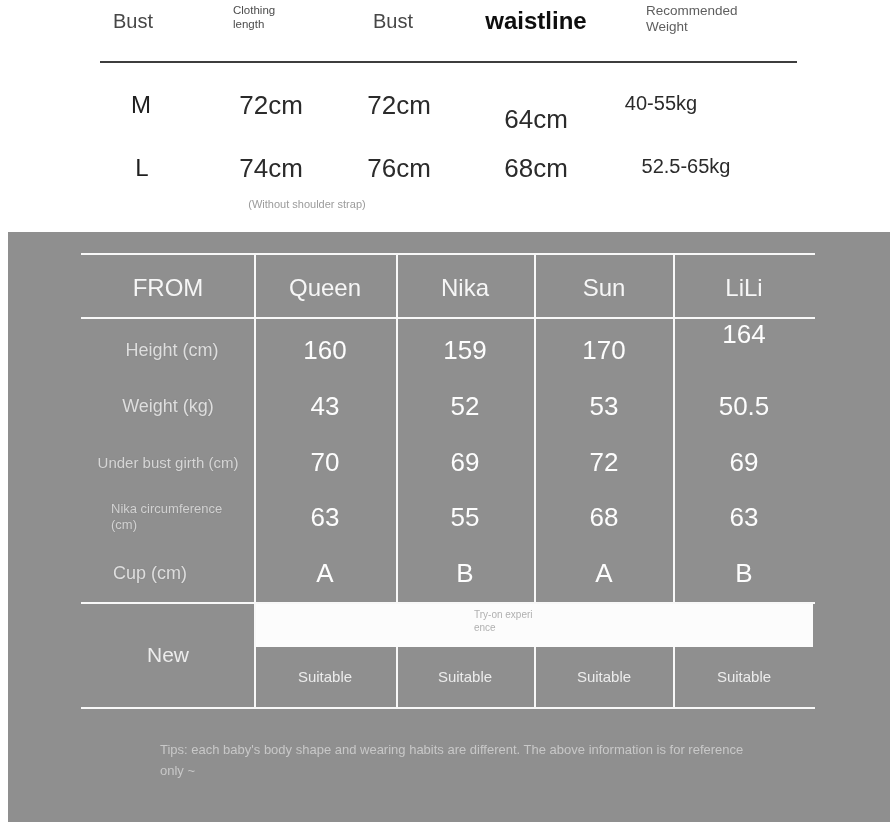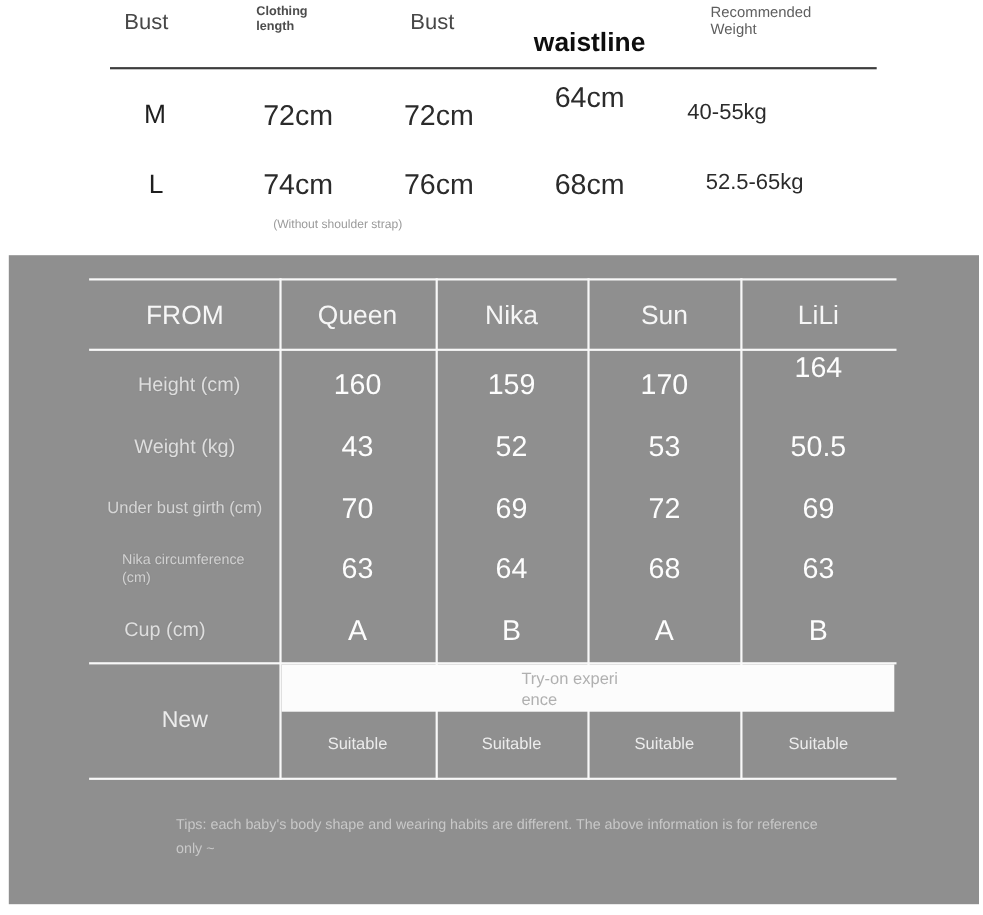--- a/index.html
+++ b/index.html
@@ -24,43 +24,43 @@
   
   .panel{left:8px;top:232px;width:882px;height:590px;background:#8f8f8f;}
   .gl-h{background:#f8f8f8;height:2px;left:73px;width:734px;}
   .gl-v{background:#f8f8f8;width:2px;top:21px;height:456px;}
   .g-head{color:#f6f6f6;font-size:24px;}
   .g-lbl{color:#dedede;font-size:18px;text-shadow:0 0 1px rgba(120,120,120,.7);}
   .g-lbl-sm{color:#d6d6d6;font-size:15px;text-shadow:0 0 1px rgba(120,120,120,.7);}
   .g-lbl-xs{color:#d2d2d2;font-size:13px;line-height:1.25;text-align:left;white-space:normal;transform:translate(-50%,-50%);text-shadow:0 0 1px rgba(120,120,120,.7);}
   .g-val{color:#fdfdfd;font-size:26px;}
   .banner{background:#fcfcfc;}
-  .banner-text{color:#b0b0b0;font-size:15px;line-height:1.25;filter:blur(0.5px);text-align:left;}
+  .banner-text{color:#b0b0b0;font-size:10px;line-height:1.25;filter:blur(0.5px);text-align:left;}
   .g-new{color:#ececec;font-size:21px;filter:blur(0.3px);}
   .g-suit{color:#ececec;font-size:15px;filter:blur(0.4px);}
   .g-tips{color:#c8c8c8;font-size:13px;line-height:1.6;filter:blur(0.3px);}
 </style>
 </head>
 <body>
 
 <div>
 
   <section>
     <div class="abs ctr t-head" style="left:133px;top:21px;">Bust</div>
-    <div class="abs t-head-sm" style="left:263px;top:18px;width:60px;font-weight:bold;">Clothing length</div>
+    <div class="abs t-head-sm" style="left:263px;top:18px;width:60px;">Clothing length</div>
     <div class="abs ctr t-head" style="left:393px;top:21px;">Bust</div>
-    <div class="abs ctr t-head-bold" style="left:536px;top:39px;">waistline</div>
+    <div class="abs ctr t-head-bold" style="left:536px;top:21px;">waistline</div>
     <div class="abs t-head-sm" style="left:701px;top:19px;width:110px;font-size:13.5px;color:#5e5e5e;">Recommended Weight</div>
 
     <div class="abs t-sep" style="left:100px;top:61px;width:697px;"></div>
 
     <div class="abs ctr t-size-letter" style="left:141px;top:105px;">M</div>
     <div class="abs ctr t-val" style="left:271px;top:105px;">72cm</div>
     <div class="abs ctr t-val" style="left:399px;top:105px;">72cm</div>
-    <div class="abs ctr t-val" style="left:536px;top:89px;">64cm</div>
+    <div class="abs ctr t-val" style="left:536px;top:119px;">64cm</div>
     <div class="abs ctr t-val-kg" style="left:661px;top:103px;">40-55kg</div>
 
     <div class="abs ctr t-size-letter" style="left:142px;top:168px;">L</div>
     <div class="abs ctr t-val" style="left:271px;top:168px;">74cm</div>
     <div class="abs ctr t-val" style="left:399px;top:168px;">76cm</div>
     <div class="abs ctr t-val" style="left:536px;top:168px;">68cm</div>
     <div class="abs ctr t-val-kg" style="left:686px;top:166px;">52.5-65kg</div>
 
     <div class="abs ctr t-note" style="left:307px;top:204px;">(Without shoulder strap)</div>
   </section>
@@ -95,21 +95,21 @@
     <div class="abs ctr g-val" style="left:736px;top:174px;">50.5</div>
 
     <div class="abs ctr g-lbl-sm" style="left:160px;top:230px;">Under bust girth (cm)</div>
     <div class="abs ctr g-val" style="left:317px;top:230px;">70</div>
     <div class="abs ctr g-val" style="left:457px;top:230px;">69</div>
     <div class="abs ctr g-val" style="left:596px;top:230px;">72</div>
     <div class="abs ctr g-val" style="left:736px;top:230px;">69</div>
 
     <div class="abs g-lbl-xs" style="left:166px;top:285px;width:126px;">Nika circumference (cm)</div>
     <div class="abs ctr g-val" style="left:317px;top:285px;">63</div>
-    <div class="abs ctr g-val" style="left:457px;top:285px;">64</div>
+    <div class="abs ctr g-val" style="left:457px;top:285px;">55</div>
     <div class="abs ctr g-val" style="left:596px;top:285px;">68</div>
     <div class="abs ctr g-val" style="left:736px;top:285px;">63</div>
 
     <div class="abs ctr g-lbl" style="left:142px;top:341px;">Cup (cm)</div>
     <div class="abs ctr g-val" style="left:317px;top:341px;">A</div>
     <div class="abs ctr g-val" style="left:457px;top:341px;">B</div>
     <div class="abs ctr g-val" style="left:596px;top:341px;">A</div>
     <div class="abs ctr g-val" style="left:736px;top:341px;">B</div>
 
     <div class="abs ctr g-new" style="left:160px;top:423px;">New</div>

